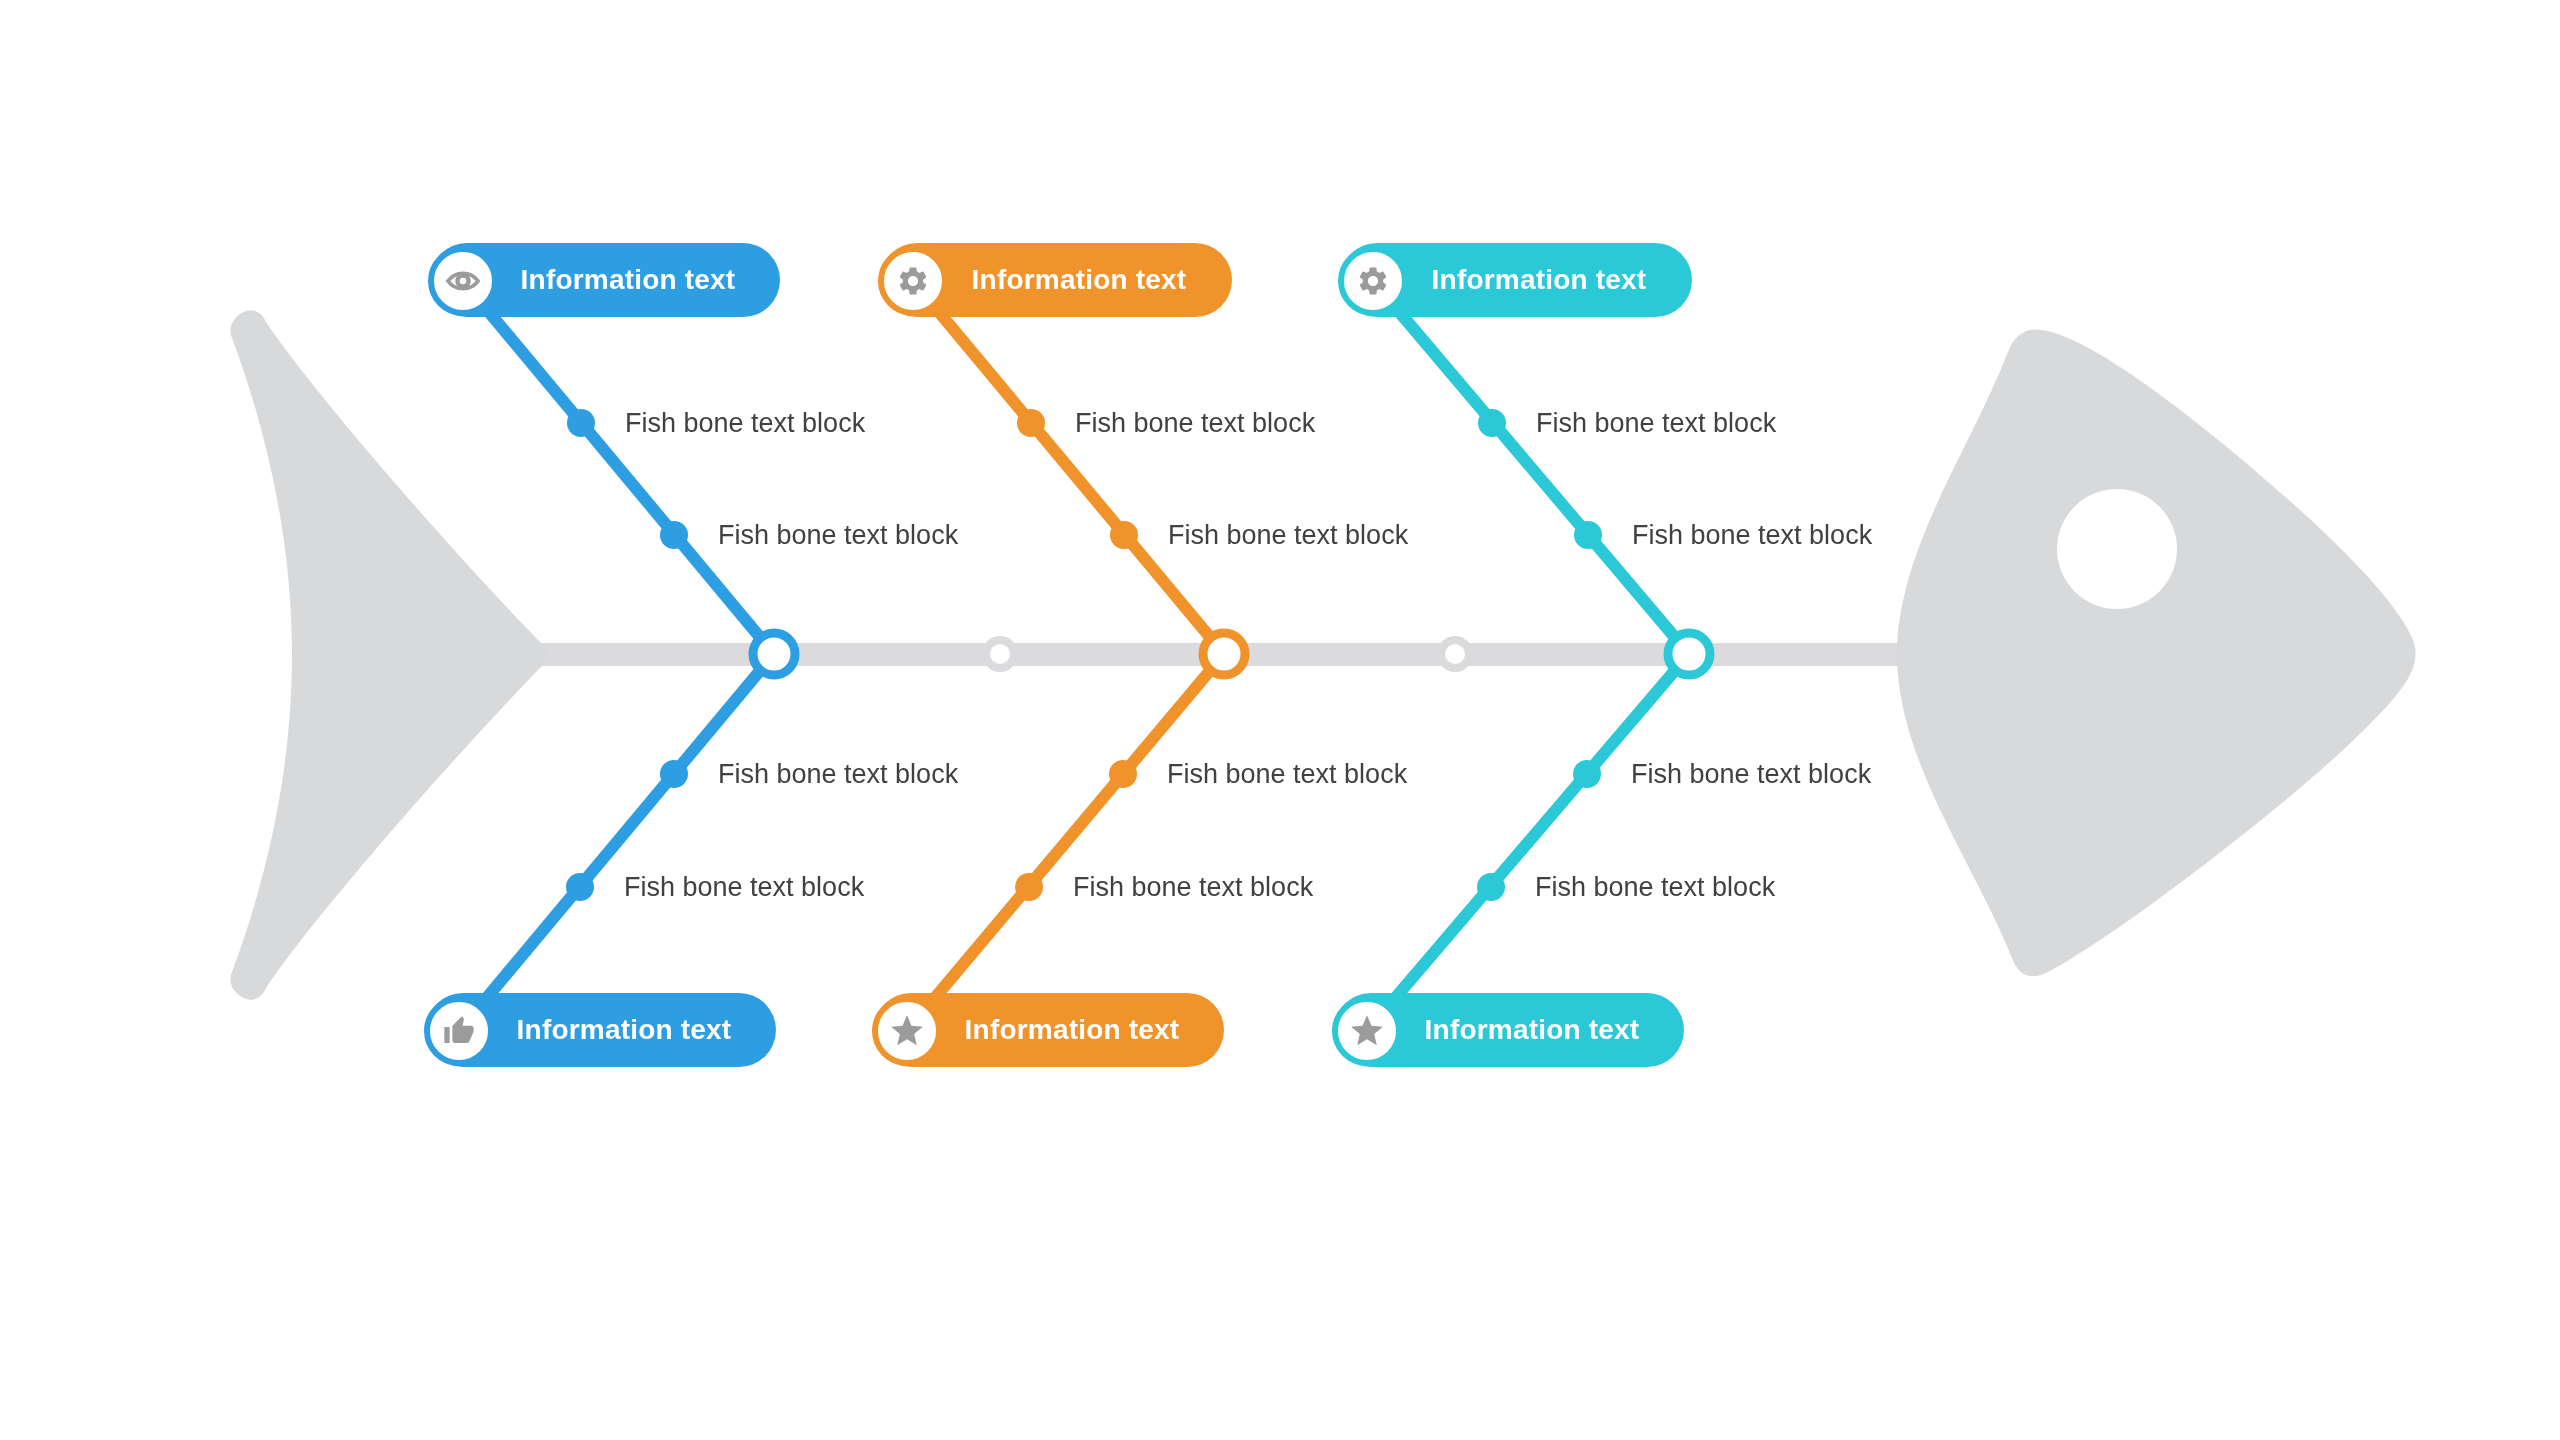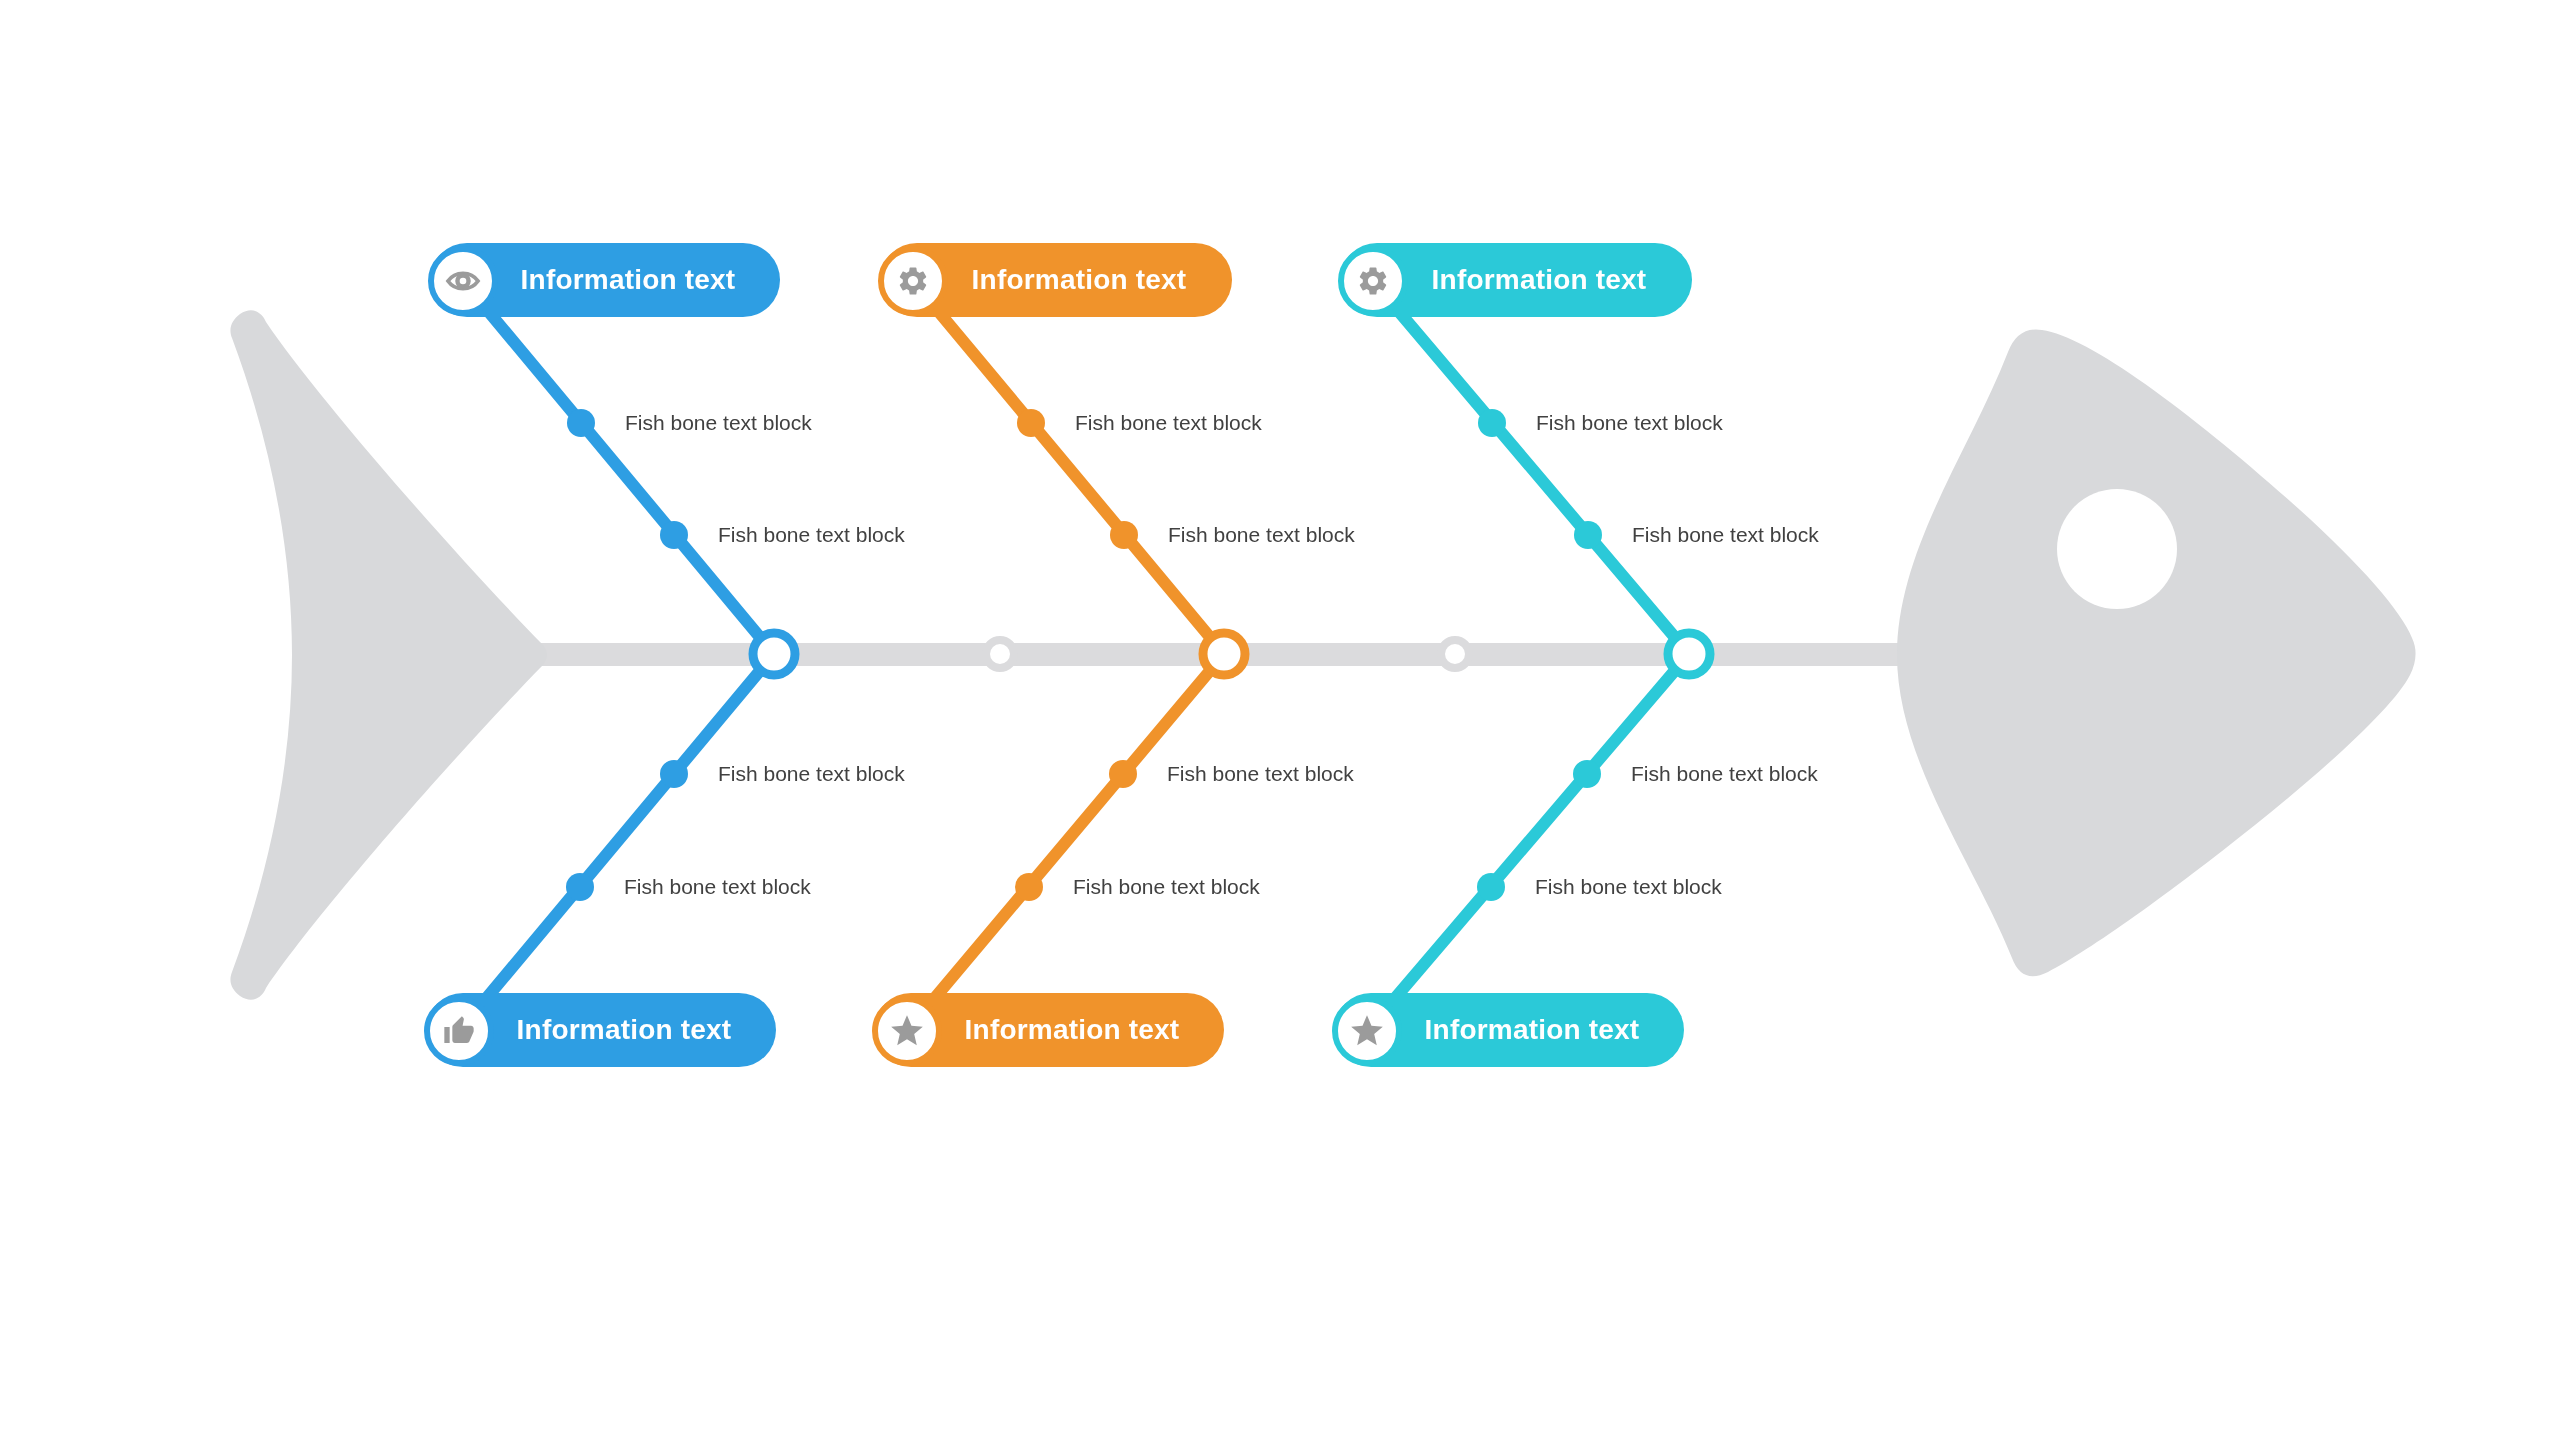--- a/index.html
+++ b/index.html
@@ -27,21 +27,21 @@
   .b0 .badge{border:6px solid var(--c-0,#2E9EE3);}
   .b1 .badge{border:6px solid var(--c-1,#F0932B);}
   .b2 .badge{border:6px solid var(--c-2,#2BC9D8);}
   .badge svg{display:block;}
   .icon-fill{fill:var(--icon-gray,#9B9B9B);}
   .icon-stroke{fill:none;stroke:var(--icon-gray,#9B9B9B);}
   .pill-label{flex:1;text-align:center;padding-left:72px;padding-right:26px;
               color:var(--pill-text,#fff);font-size:28px;font-weight:bold;white-space:nowrap;letter-spacing:.2px;}
 
   
-  .bone-label{position:absolute;transform:translateY(-50%);font-size:21px;
+  .bone-label{position:absolute;transform:translateY(-50%);font-size:27px;
               color:var(--label-text,#414141);white-space:nowrap;}
 </style>
 </head>
 <body>
 
 <div class="stage">
 
   <svg class="canvas" width="2560" height="1440" viewBox="0 0 2560 1440">
 
     <rect class="f-spine" x="520" y="643" width="1400" height="23" rx="11"></rect>

